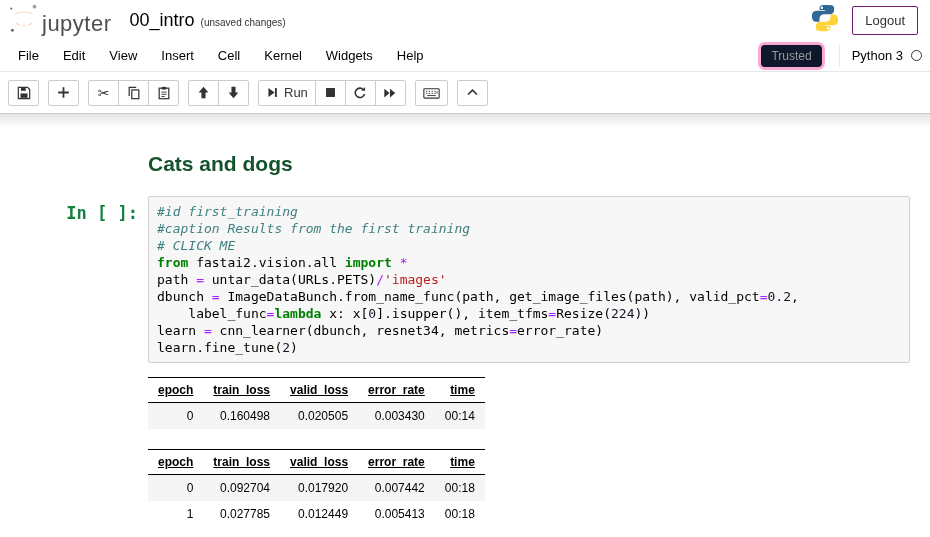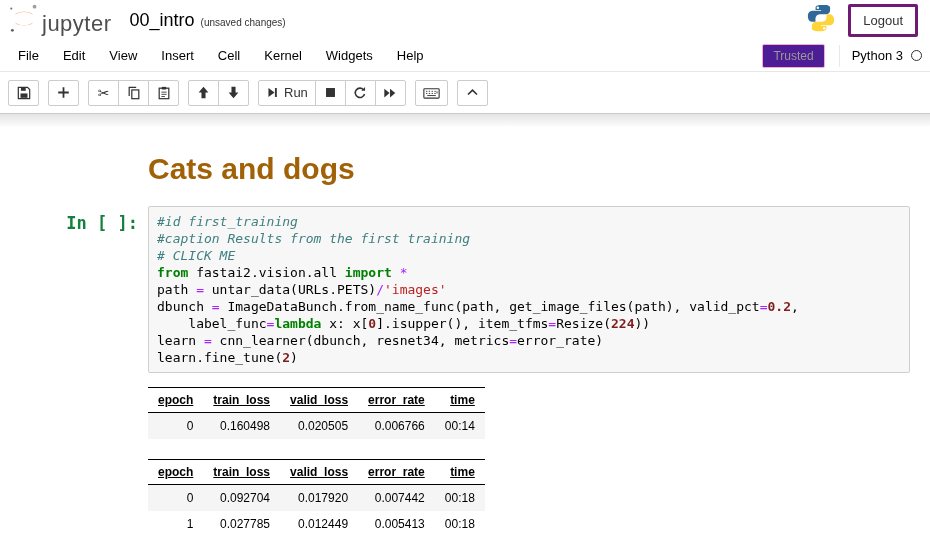--- a/index.html
+++ b/index.html
@@ -20,37 +20,37 @@
   .logo { display:flex; align-items:flex-end; cursor:pointer; }
   .logo-text {
     font-size:22px; color:#4e4e4e; margin-left:2px; line-height:1;
     letter-spacing:0.5px; padding-bottom:3px;
   }
   .nb-title { font-size:18px; margin-left:18px; cursor:text; }
   .checkpoint { font-size:10px; margin-left:6px; color:#333; padding-top:4px; }
   .header-spacer { flex:1; }
   .logout-btn {
     font-size:13px; color:#333; background:#fff;
-    border:3px solid #701a75; border-radius:2px;
+    border:1px solid #701a75; border-radius:2px;
     padding:6px 12px; margin-left:12px; cursor:pointer;
     font-family:"Liberation Sans", sans-serif;
   }
 
   
   .menubar {
     display:flex; align-items:center;
     height:32px; padding:0 6px;
     border-bottom:1px solid #e7e7e7;
     font-size:13px;
   }
   .menu-item { padding:8px 12px; cursor:pointer; color:#000; }
   .menu-spacer { flex:1; }
   .trusted-btn {
-    font-size:12px; color:#999; background:#4c1d95;
-    border:1px solid #f9a8d4; border-radius:2px;
+    font-size:12px; color:#999; background:#0f172a;
+    border:3px solid #f9a8d4; border-radius:7px;
     padding:4px 10px; margin-right:14px; cursor:pointer;
     font-family:"Liberation Sans", sans-serif;
   }
   .menu-divider { width:1px; height:22px; background:#e7e7e7; margin-right:12px; }
   .kernel-name { font-size:13px; color:#000; margin-right:8px; }
   .kernel-indicator {
     width:11px; height:11px; border:1px solid #333; border-radius:50%;
     display:inline-block; margin-right:2px;
   }
 
@@ -90,35 +90,35 @@
 
   
   .notebook { background:#fff; padding-top:26px; }
   .cell { display:flex; padding-right:20px; }
   .prompt-col {
     width:148px; flex:0 0 148px; text-align:right; padding-right:10px;
     font-family:"DejaVu Sans Mono", monospace; font-size:17px;
     color:#15803d; padding-top:7px;font-weight:bold;
   }
   .md-cell { padding-left:148px; margin-bottom:20px; }
-  .md-cell h1 { font-size:30px; margin:0; font-weight:bold; color:#a16207; }
+  .md-cell h1 { font-size:21px; margin:0; font-weight:bold; color:#14532d; }
 
   .input-area {
     flex:1; border:1px solid #cfcfcf; border-radius:2px;
     background:#f7f7f7; padding:6px 8px;
   }
   .code-line {
     font-family:"DejaVu Sans Mono", monospace;
     font-size:13px; line-height:17px; white-space:pre; color:#000;
   }
   .tok-c { color:#408080; font-style:italic; }
   .tok-k { color:#008000; font-weight:bold; }
   .tok-o { color:#AA22FF; }
   .tok-s { color:#BA2121; }
-  .tok-n { color:#7f1d1d;font-weight:bold; }
+  .tok-n { color:#0f172a; }
   .tok-t { color:#000; }
 
   
   .output-area { padding-left:148px; margin-top:14px; }
   table.dataframe {
     border-collapse:collapse; font-size:12px; color:#000;
     margin-bottom:20px;
   }
   table.dataframe th {
     font-weight:bold; text-align:right; padding:5px 10px;
@@ -321,21 +321,21 @@
             <th>valid_loss</th>
             <th>error_rate</th>
             <th>time</th>
           </tr>
         </thead>
         <tbody>
           <tr>
             <td>0</td>
             <td>0.160498</td>
             <td>0.020505</td>
-            <td>0.006766</td>
+            <td>0.003430</td>
             <td>00:14</td>
           </tr>
         </tbody>
       </table>
     <table class="dataframe">
         <thead>
           <tr>
             <th>epoch</th>
             <th>train_loss</th>
             <th>valid_loss</th>

